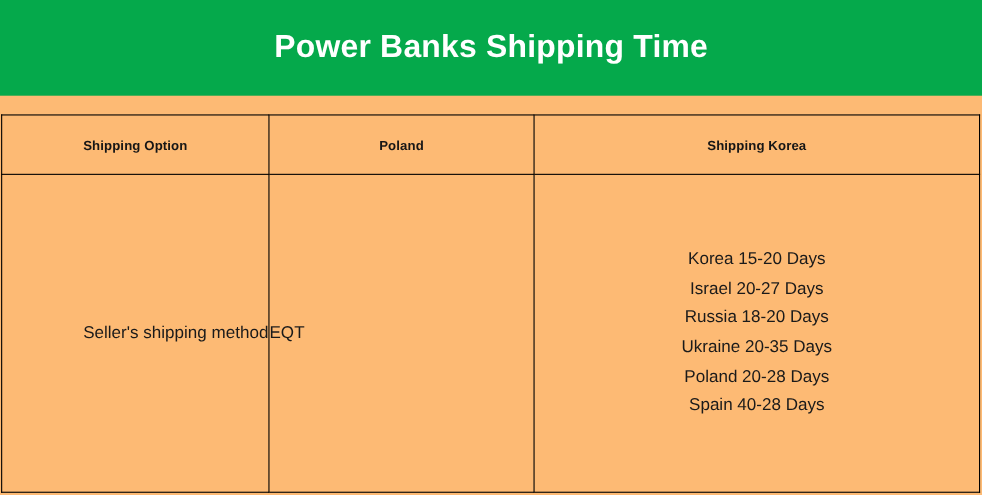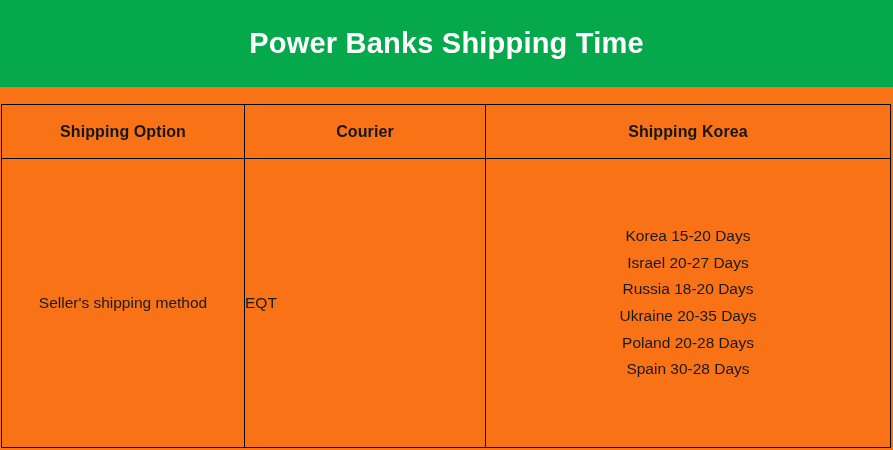--- a/index.html
+++ b/index.html
@@ -9,21 +9,21 @@
   }
   body {
     font-family: "Liberation Sans", sans-serif;
     color: #1a1a1a;
   }
   .page {
     position: relative;
     width: 893px;
     height: 450px;
     overflow: hidden;
-    background: #f97316;
+    background: #fdba74;
   }
 
   
   .banner {
     position: absolute;
     left: 0;
     top: 0;
     width: 893px;
     height: 87px;
     background: #05a94b;
@@ -65,30 +65,30 @@
     vertical-align: middle;
     padding: 0;
   }
   col.c1 { width: 243px; }
   col.c2 { width: 241px; }
   col.c3 { width: 405px; }
 
   
   tr.head-row { height: 54px; }
   tr.head-row th {
-    font-size: 16px;
+    font-size: 12px;
     font-weight: bold;
     color: #161616;
     letter-spacing: 0.1px;
   }
 
   
   tr.row-main { height: 198px; }
   .cell-left {
-    text-align: center;
+    text-align: right;
     padding-left: 19px;
     font-size: 15.5px;
     font-weight: normal;
     color: #1a1a1a;
   }
   .cell-center {
     font-size: 15.5px;
     font-weight: normal;
     color: #1a1a1a;
   }
@@ -128,36 +128,36 @@
   <div class="table-wrap">
     <table class="ship-table">
       <colgroup>
         <col class="c1">
           <col class="c2">
           <col class="c3">
       </colgroup>
       <thead>
         <tr class="head-row">
           <th>Shipping Option</th>
-          <th>Courier</th>
+          <th>Poland</th>
           <th>Shipping Korea</th>
         </tr>
       </thead>
       <tbody>
         <tr class="row-main">
           <td class="cell-left">Seller's shipping method</td>
           <td class="cell-center">EQT</td>
           <td>
             <div class="time-list">
               <span class="time-line">Korea 15-20 Days</span>
               <span class="time-line">Israel 20-27 Days</span>
               <span class="time-line">Russia 18-20 Days</span>
               <span class="time-line">Ukraine 20-35 Days</span>
               <span class="time-line">Poland 20-28 Days</span>
-              <span class="time-line">Spain 30-28 Days</span>
+              <span class="time-line">Spain 40-28 Days</span>
             </div>
           </td>
         </tr>
       </tbody>
     </table>
   </div>
 
 </div>
 
 </body></html>

